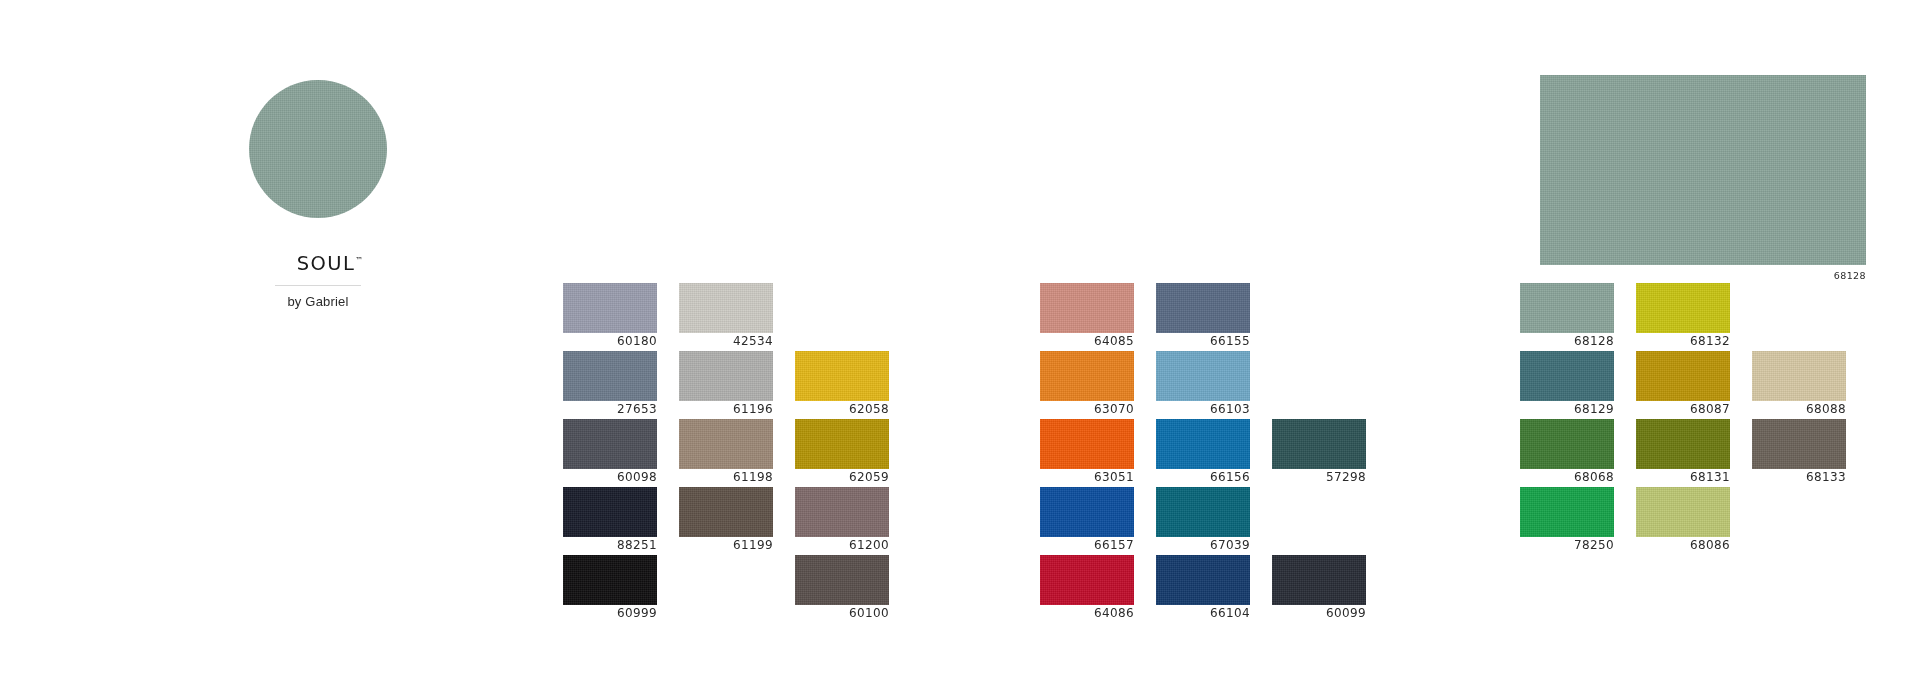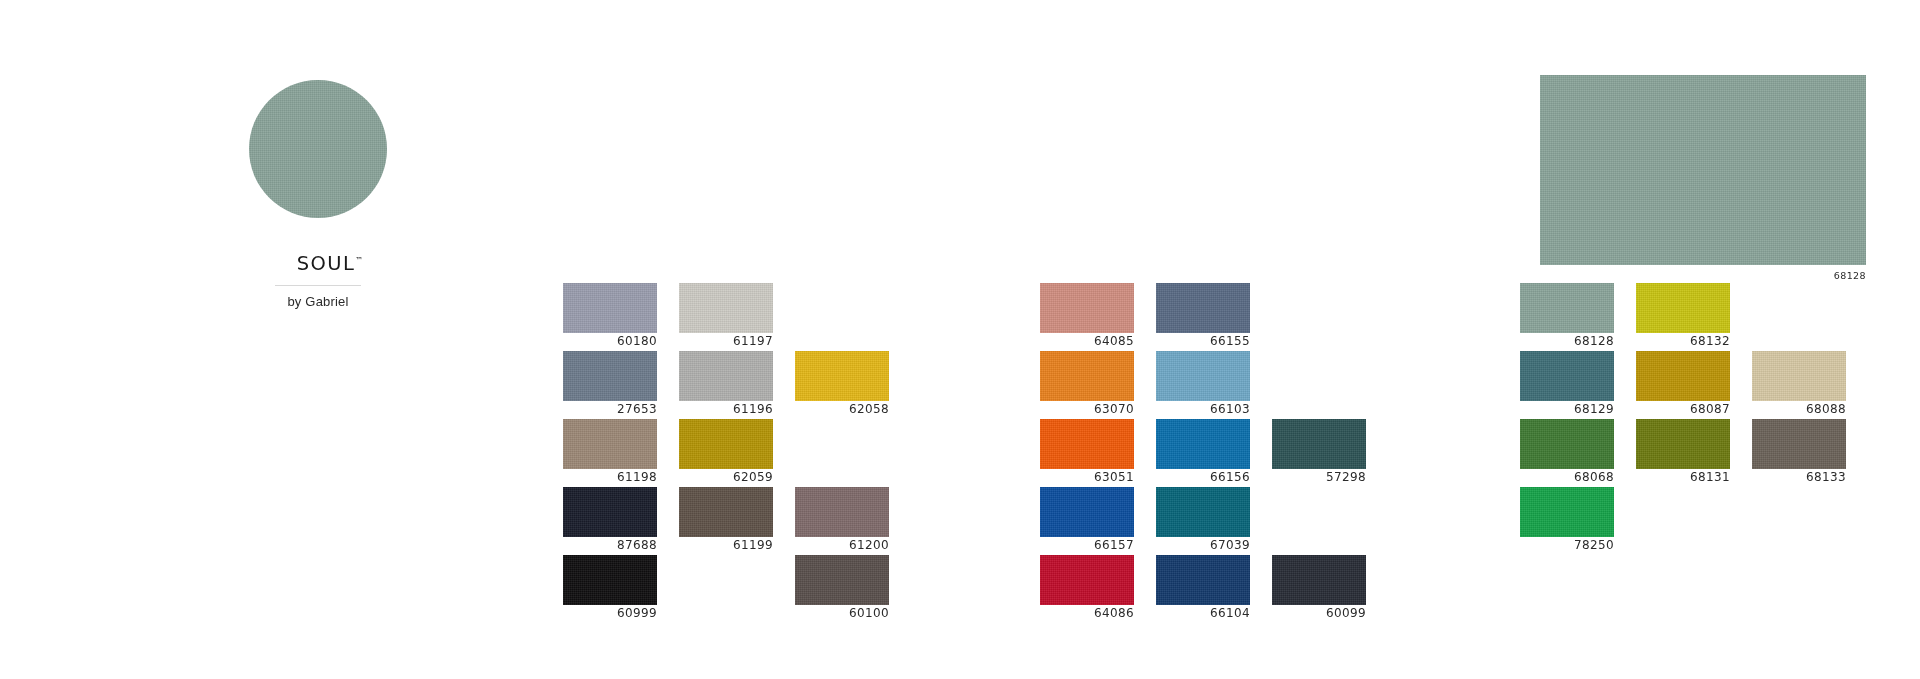--- a/index.html
+++ b/index.html
@@ -144,21 +144,21 @@
 </div>
 
 <div class="group" id="group-1">
     <div class="grid-row">
       <div class="cell">
         <div class="chip tex" style="background: rgb(154, 157, 174);"></div>
         <div class="chip-label">60180</div>
       </div>
       <div class="cell">
         <div class="chip tex" style="background: rgb(205, 203, 196);"></div>
-        <div class="chip-label">61197</div>
+        <div class="chip-label">42534</div>
       </div>
       <div class="cell empty">
         <div class="chip"></div>
         <div class="chip-label"></div>
       </div>
     </div>
     <div class="grid-row">
       <div class="cell">
         <div class="chip tex" style="background: rgb(109, 123, 140);"></div>
         <div class="chip-label">27653</div>
@@ -167,32 +167,36 @@
         <div class="chip tex" style="background: rgb(176, 176, 174);"></div>
         <div class="chip-label">61196</div>
       </div>
       <div class="cell">
         <div class="chip tex" style="background: rgb(227, 183, 23);"></div>
         <div class="chip-label">62058</div>
       </div>
     </div>
     <div class="grid-row">
       <div class="cell">
+        <div class="chip tex" style="background: rgb(77, 79, 88);"></div>
+        <div class="chip-label">60098</div>
+      </div>
+      <div class="cell">
         <div class="chip tex" style="background: rgb(156, 136, 118);"></div>
         <div class="chip-label">61198</div>
       </div>
       <div class="cell">
         <div class="chip tex" style="background: rgb(180, 148, 5);"></div>
         <div class="chip-label">62059</div>
       </div>
     </div>
     <div class="grid-row">
       <div class="cell">
         <div class="chip tex" style="background: rgb(25, 29, 43);"></div>
-        <div class="chip-label">87688</div>
+        <div class="chip-label">88251</div>
       </div>
       <div class="cell">
         <div class="chip tex" style="background: rgb(95, 82, 72);"></div>
         <div class="chip-label">61199</div>
       </div>
       <div class="cell">
         <div class="chip tex" style="background: rgb(127, 106, 106);"></div>
         <div class="chip-label">61200</div>
       </div>
     </div>
@@ -316,18 +320,22 @@
       <div class="cell">
         <div class="chip tex" style="background: rgb(107, 98, 89);"></div>
         <div class="chip-label">68133</div>
       </div>
     </div>
     <div class="grid-row">
       <div class="cell">
         <div class="chip tex" style="background: rgb(21, 163, 73);"></div>
         <div class="chip-label">78250</div>
       </div>
+      <div class="cell">
+        <div class="chip tex" style="background: rgb(188, 199, 115);"></div>
+        <div class="chip-label">68086</div>
+      </div>
       <div class="cell empty">
         <div class="chip"></div>
         <div class="chip-label"></div>
       </div>
     </div>
   </div>
 
 </body></html>

